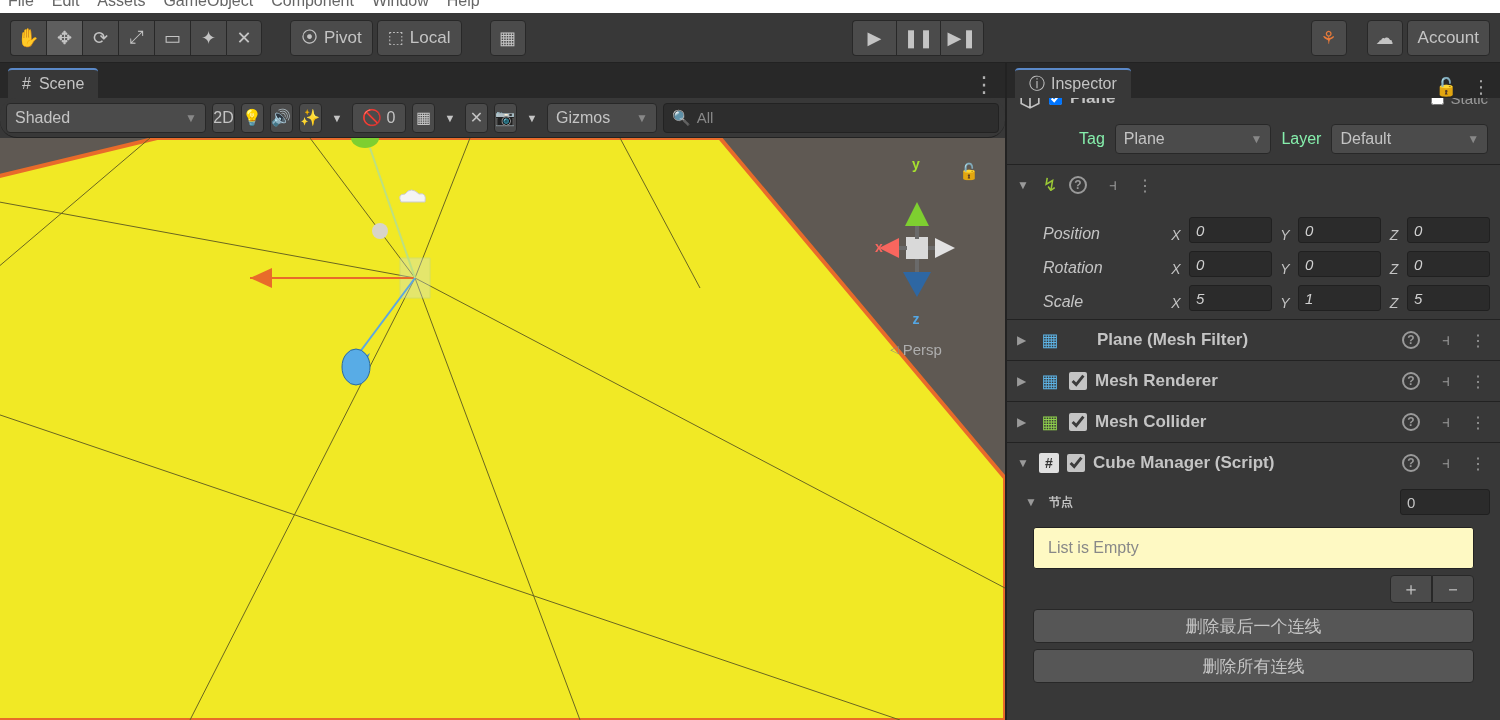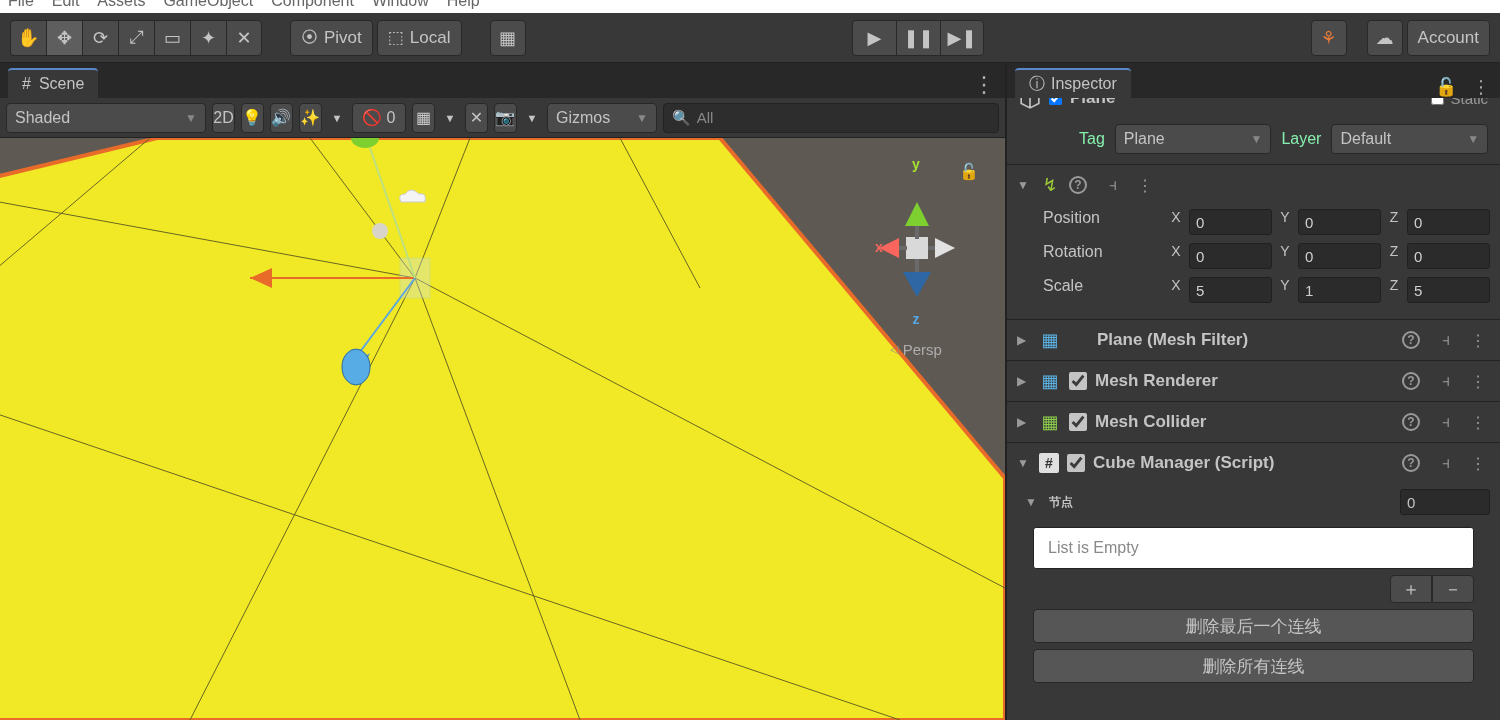--- a/index.html
+++ b/index.html
@@ -22,21 +22,21 @@
 
 
 .main-row { display: flex; height: 657px; }
 .left-col { width: 1005px; display: flex; flex-direction: column; background: #383838; }
 .tab-strip { height: 35px; display: flex; align-items: flex-end; padding-left: 8px; gap: 2px; background: #282828; }
 .tab { height: 30px; background: #383838; padding: 0 14px; display: flex; align-items: center; gap: 8px; font-size: 16px; border-radius: 4px 4px 0 0; }
 .tab.active { border-top: 2px solid #5a88c7; }
 .tab-dots { margin-left: auto; margin-right: 10px; font-size: 22px; color: #b0b0b0; cursor: pointer; }
 
 
-.scene-toolbar { height: 40px; background: #383838; display: flex; align-items: center; gap: 6px; padding: 0 6px; border-bottom: 1px solid #222; }
+.scene-toolbar { height: 40px; background: #383838; display: flex; align-items: center; gap: 6px; padding: 0 6px; border-bottom: 1px solid #222; border-radius: 17px; }
 .dropdown { height: 30px; background: #4b4b4b; border: 1px solid #282828; border-radius: 4px; padding: 0 8px; display: flex; align-items: center; gap: 8px; font-size: 16px; cursor: pointer; }
 .dropdown .chev { font-size: 12px; color: #888; }
 .mini-btn { width: 23px; height: 30px; background: #4b4b4b; border: 1px solid #282828; border-radius: 4px; display: flex; align-items: center; justify-content: center; font-size: 16px; cursor: pointer; }
 .search-box { flex: 1; height: 30px; background: #2d2d2d; border: 1px solid #222; border-radius: 4px; display: flex; align-items: center; padding: 0 8px; gap: 6px; font-size: 15px; color: #888; }
 
 
 .viewport { flex: 1; position: relative; overflow: hidden; background: #5f5953; }
 .viewport svg.plane { position: absolute; inset: 0; }
 .gizmo3d { position: absolute; right: 24px; top: 18px; width: 130px; height: 180px; text-align: center; color: #c4c4c4; font-size: 14px; font-weight: bold; font-family: Arial; }
 .gizmo3d svg { width: 130px; height: 150px; }
@@ -63,31 +63,31 @@
 .comp { border-top: 1px solid #222; }
 .comp-head { display: flex; align-items: center; gap: 8px; padding: 6px 10px; height: 40px; }
 .comp-head .fold { width: 14px; color: #9a9a9a; cursor: pointer; font-size: 12px; }
 .comp-head .icon { width: 22px; height: 22px; display: flex; align-items: center; justify-content: center; font-size: 18px; }
 .comp-head input[type=checkbox] { width: 18px; height: 18px; accent-color: #c4c4c4; }
 .comp-head .title { flex: 1; font-size: 17px; font-weight: 600; }
 .comp-head .ctrl { color: #9a9a9a; font-size: 16px; cursor: pointer; width: 24px; text-align: center; }
 .help-icon { width: 18px; height: 18px; border-radius: 50%; border: 2px solid #9a9a9a; display: flex; align-items: center; justify-content: center; font-size: 12px; font-weight: bold; color: #9a9a9a; }
 
 .comp-body { padding: 4px 10px 8px 36px; }
-.vec-row { display: flex; align-items: flex-start; gap: 6px; height: 34px; }
+.vec-row { display: flex; align-items: flex-end; gap: 6px; height: 34px; font-style: italic; }
 .vec-row .field-label { width: 120px; font-size: 16px; color: #c4c4c4; }
 .vec-row .axis { width: 14px; text-align: center; color: #c4c4c4; }
 .vec-row .num { flex: 1; height: 26px; background: #2b2b2b; border: 1px solid #202020; border-radius: 3px; padding: 0 6px; display: flex; align-items: center; font-size: 15px; color: #d0d0d0; }
 
 .list-row { display: flex; align-items: center; padding: 6px 10px 6px 18px; gap: 10px; }
 .list-row .fold { width: 14px; color: #9a9a9a; font-size: 12px; }
 .list-row .label { flex: 1; font-size: 12px; font-weight: 700; }
 .list-row .num { width: 90px; height: 26px; background: #2b2b2b; border: 1px solid #202020; border-radius: 3px; padding: 0 6px; display: flex; align-items: center; font-size: 15px; }
 
-.list-empty { margin: 6px 26px; height: 42px; background: #ffffff; border: 1px solid #222; border-radius: 3px; display: flex; align-items: center; padding: 0 14px; color: #888; font-size: 16px; }
+.list-empty { margin: 6px 26px; height: 42px; background: #fef9c3; border: 1px solid #222; border-radius: 3px; display: flex; align-items: center; padding: 0 14px; color: #888; font-size: 16px; }
 .list-btns { display: flex; justify-content: flex-end; gap: 0; margin: 4px 26px; }
 .list-btns .b { width: 42px; height: 28px; background: #4b4b4b; border: 1px solid #282828; display: flex; align-items: center; justify-content: center; font-size: 18px; cursor: pointer; }
 .list-btns .b:first-child { border-radius: 4px 0 0 4px; }
 .list-btns .b:last-child { border-radius: 0 4px 4px 0; }
 
 .action-btn { margin: 6px 26px; height: 34px; background: #565656; border: 1px solid #282828; border-radius: 4px; display: flex; align-items: center; justify-content: center; font-size: 17px; cursor: pointer; }
 
 .icon-transform { color: #9bc936; }
 .icon-mesh { color: #5db3e5; }
 .icon-collider { color: #8ecf4c; }

